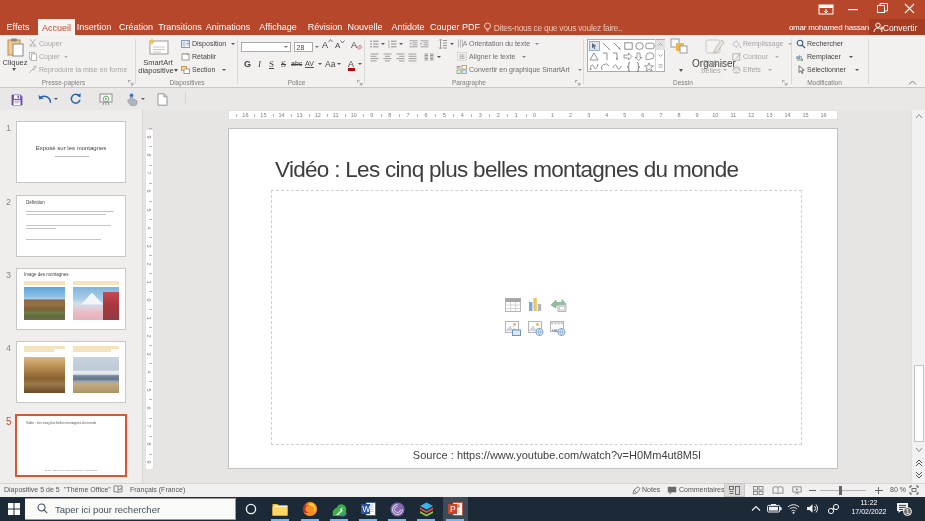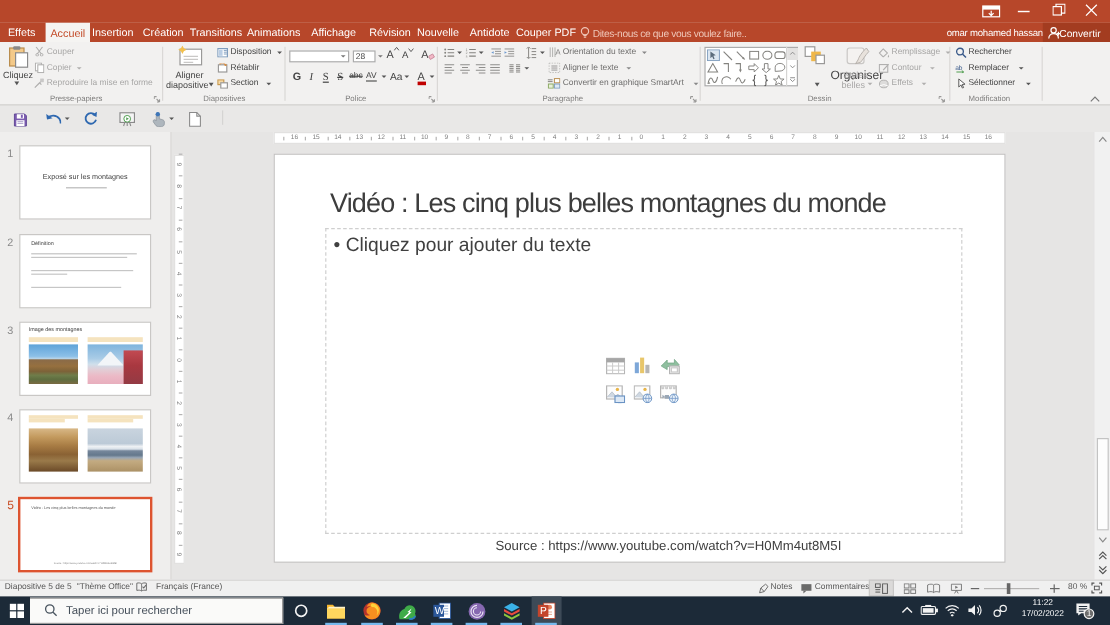--- a/index.html
+++ b/index.html
@@ -149,21 +149,21 @@
 <svg class="abs" style="left:28px;top:65px" width="9" height="9" viewBox="0 0 9 9">
         <path d="M1 8 L4 5 L6 3 L8 1 M5 4 l1.5 1.5" stroke="#b0afae" stroke-width="1" fill="none"></path>
         <rect x="5.5" y="0.5" width="3" height="3" fill="#c9c8c7"></rect>
       </svg>
 <div class="rtxt rgray" style="left:39px;top:65.5px">Reproduire la mise en forme</div>
 <svg class="abs" style="left:147px;top:38px" width="22" height="19" viewBox="0 0 22 19">
 <rect x="3" y="3" width="18" height="13" fill="#fff" stroke="#9a9998" stroke-width="1"></rect>
 <path d="M6 9 h12 M6 11.5 h12 M6 14 h8" stroke="#c9c8c7" stroke-width="1"></path>
 <path d="M5 0 l1.2 2.3 L8.5 3.5 L6.2 4.7 L5 7 L3.8 4.7 L1.5 3.5 L3.8 2.3 Z" fill="#f2c04e"></path>
 </svg>
-<div class="rtxt" style="left:158px;top:57.5px;font-size:7.5px;transform:translateX(-50%)">Aligner</div>
+<div class="rtxt" style="left:158px;top:57.5px;font-size:7.5px;transform:translateX(-50%)">SmartArt</div>
 <div class="rtxt" style="left:156px;top:65.5px;font-size:7.5px;transform:translateX(-50%)">diapositive</div>
 <div class="abs" style="left:174px;top:68.5px;width:0;height:0;border-left:2.5px solid transparent;border-right:2.5px solid transparent;border-top:3px solid #555"></div>
 <svg class="abs" style="left:181px;top:40px" width="9" height="8" viewBox="0 0 9 8">
         <rect x="0.5" y="0.5" width="8" height="7" fill="#fff" stroke="#7e9cbd"></rect>
         <rect x="1.5" y="1.5" width="3" height="5" fill="#b9cde4"></rect>
         <path d="M5.5 2 h2.5 M5.5 3.5 h2.5 M5.5 5 h2.5" stroke="#7e9cbd" stroke-width="0.8"></path>
       </svg>
 <svg class="abs" style="left:181px;top:53px" width="9" height="8" viewBox="0 0 9 8">
         <rect x="1" y="1" width="7" height="6" fill="#fff" stroke="#9a9998"></rect>
         <path d="M2 0.5 a3 3 0 0 1 5 1" stroke="#d88c3f" fill="none" stroke-width="1.2"></path>
@@ -564,21 +564,20 @@
 <div style="position:absolute;left:206.1px;top:3px;width:1px;height:3px;background:#b5b4b3"></div>
 <div style="position:absolute;left:224.2px;top:3px;width:1px;height:3px;background:#b5b4b3"></div>
 <div style="position:absolute;left:242.3px;top:3px;width:1px;height:3px;background:#b5b4b3"></div>
 <div style="position:absolute;left:260.3px;top:3px;width:1px;height:3px;background:#b5b4b3"></div>
 <div style="position:absolute;left:278.4px;top:3px;width:1px;height:3px;background:#b5b4b3"></div>
 <div style="position:absolute;left:296.5px;top:3px;width:1px;height:3px;background:#b5b4b3"></div>
 </div>
     <div id="slide">
 <div style="position:absolute;left:46px;top:27.5px;font-size:22.5px;letter-spacing:-0.7px;color:#3d3d3d;white-space:nowrap">Vidéo : Les cinq plus belles montagnes du monde</div>
 <div style="position:absolute;left:42px;top:60.5px;width:531px;height:255px;border:1px dashed #cfcfcf"></div>
-<div style="position:absolute;left:49px;top:67px;font-size:16px;color:#404040;white-space:nowrap">• Cliquez pour ajouter du texte</div>
 <svg style="position:absolute;left:276px;top:169px" width="16" height="14" viewBox="0 0 16 14">
 <rect x="0.5" y="0.5" width="15" height="13" fill="#fff" stroke="#b5b5b5"></rect>
 <rect x="0.5" y="0.5" width="15" height="3.5" fill="#a6a6a6"></rect>
 <path d="M0.5 7 h15 M0.5 10.5 h15 M5.5 4 v9.5 M10.5 4 v9.5" stroke="#c9c9c9" stroke-width="0.8"></path>
 </svg>
 <svg style="position:absolute;left:299px;top:168px" width="15" height="15" viewBox="0 0 15 15">
 <rect x="1" y="5" width="3.4" height="9" fill="#7da7d8"></rect>
 <rect x="5.4" y="1" width="3.4" height="13" fill="#e8c66a"></rect>
 <rect x="9.8" y="7" width="3.4" height="7" fill="#b5b5b5"></rect>
 </svg>

